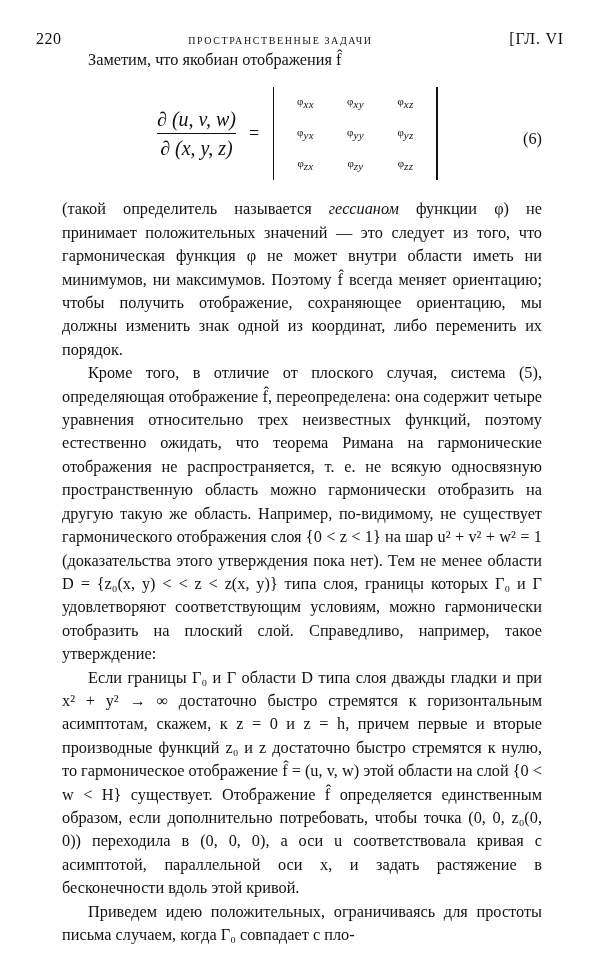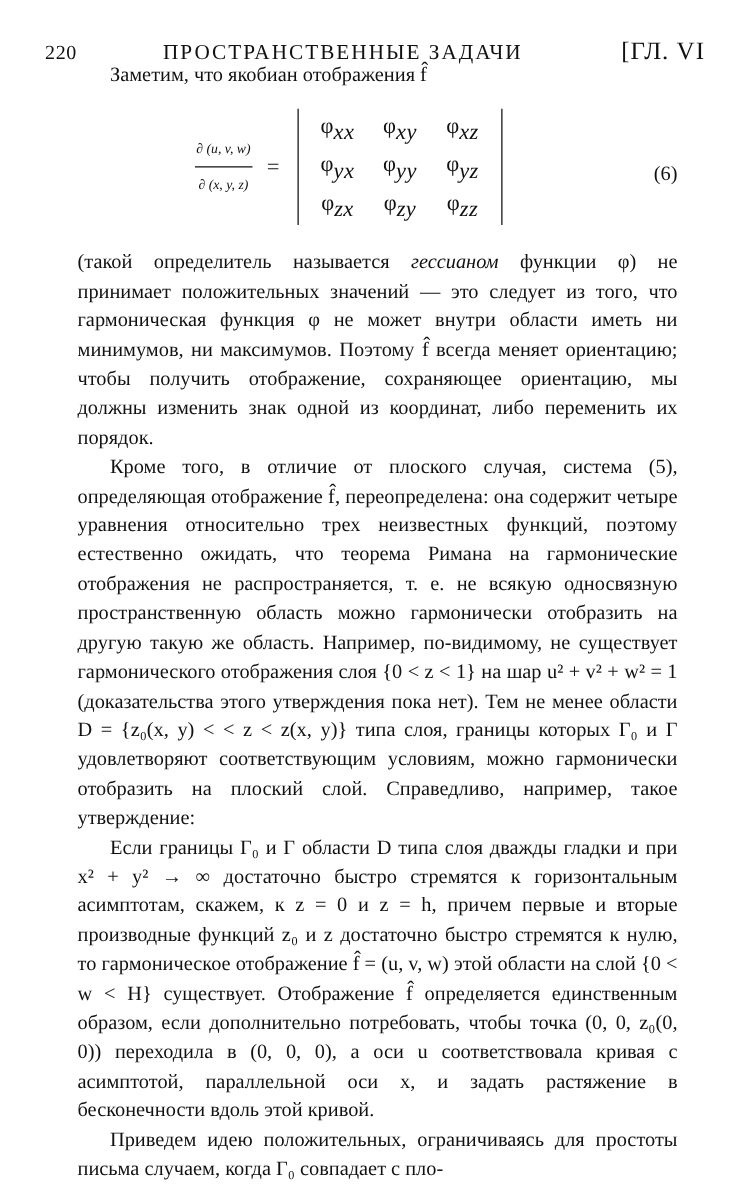--- a/index.html
+++ b/index.html
@@ -31,27 +31,27 @@
     align-items: baseline;
     justify-content: space-between;
     font-size: 15.5px;
     letter-spacing: 0.2px;
   }
   .header .folio {
     font-size: 16px;
     letter-spacing: 0.5px;
   }
   .header .running-title {
-    font-size: 17px;
+    font-size: 10px;
     letter-spacing: 1.6px;
     text-transform: uppercase;
     margin-left: -10px;
   }
   .header .chap {
-    font-size: 20px;
+    font-size: 16px;
     letter-spacing: 0.8px;
   }
   .body {
     position: absolute;
     top: 48px;
     left: 62px;
     width: 480px;
     font-size: 16.3px;
     line-height: 23.4px;
     text-align: justify;
@@ -75,21 +75,21 @@
     top: 4px;
     display: flex;
     align-items: center;
     font-size: 16.5px;
   }
   .frac {
     display: inline-flex;
     flex-direction: column;
     align-items: center;
     font-style: italic;
-    font-size: 11px;
+    font-size: 20px;
     margin-right: 8px;
   }
   .frac .num {
     padding: 0 3px 2px 3px;
   }
   .frac .den {
     padding: 3px 3px 0 3px;
     border-top: 1.2px solid #111;
   }
   .eqsign {
@@ -107,21 +107,21 @@
   }
   .matrix .cells {
     display: grid;
     grid-template-columns: repeat(3, 50px);
     grid-auto-rows: 31px;
     align-items: center;
     justify-items: center;
     font-style: normal;
   }
   .matrix .cells span {
-    font-size: 18px;
+    font-size: 11px;
   }
   .sub {
     font-size: 11.5px;
     vertical-align: -0.28em;
     font-style: italic;
     letter-spacing: 0.3px;
   }
   .eqnum {
     position: absolute;
     right: 0;

